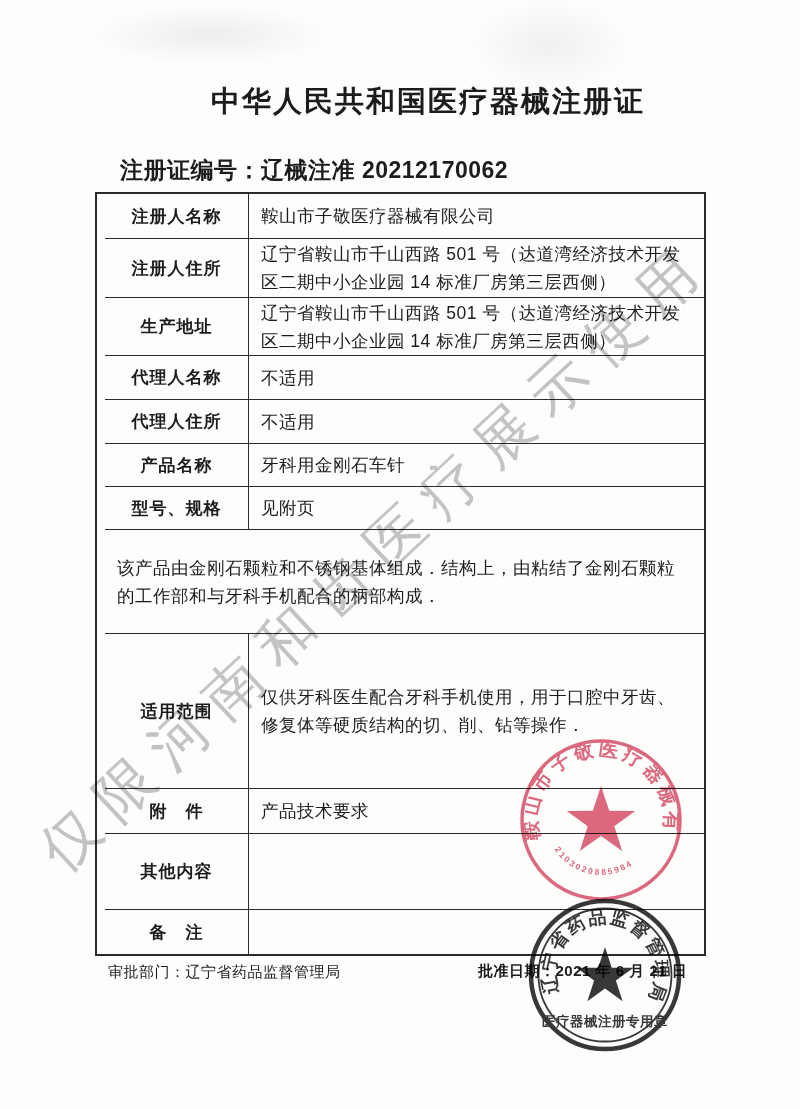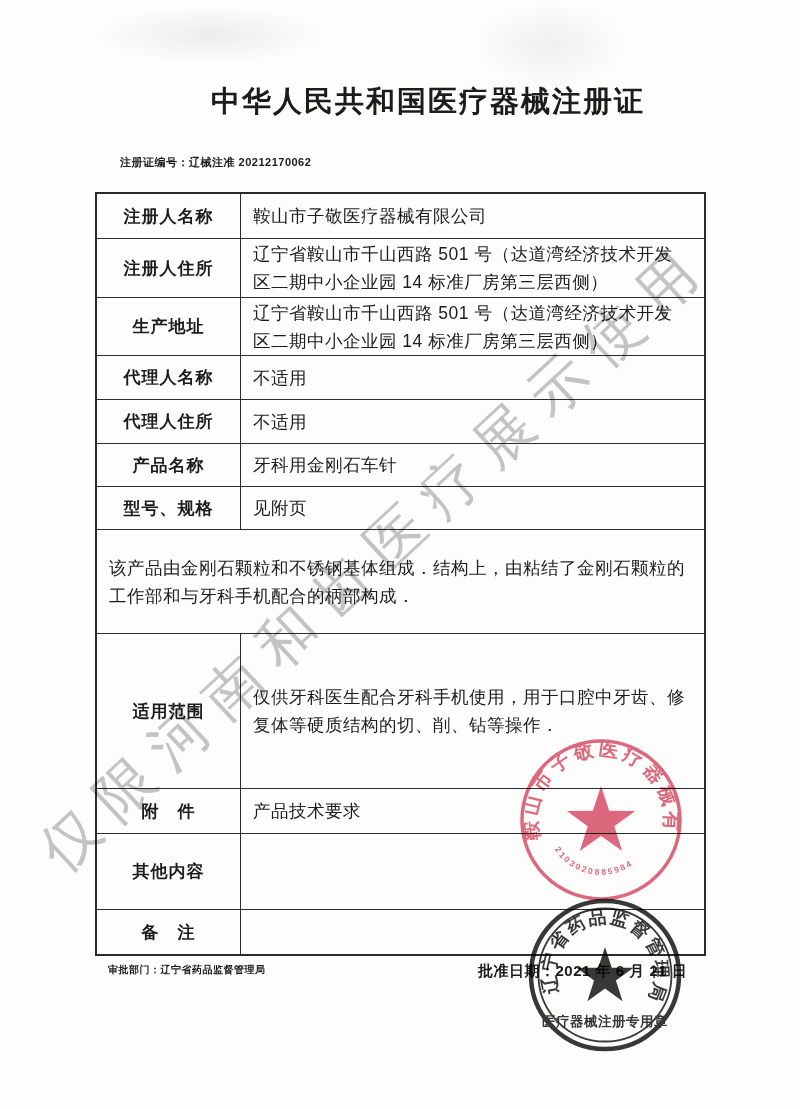--- a/index.html
+++ b/index.html
@@ -13,44 +13,44 @@
   .smudge.a{left:90px;top:5px;width:240px;height:60px;
     background:radial-gradient(ellipse at center,rgba(120,120,120,.12),rgba(120,120,120,0) 70%);}
   .smudge.b{left:470px;top:0;width:160px;height:90px;
     background:radial-gradient(ellipse at center,rgba(120,120,120,.10),rgba(120,120,120,0) 70%);}
 
   .title{
     position:absolute;top:82px;left:0;width:100%;text-align:center;
     font-size:29px;font-weight:bold;letter-spacing:2px;margin-left:28px;
   }
   .regno{
-    position:absolute;left:120px;top:155px;font-size:11px;font-weight:bold;letter-spacing:.5px;
+    position:absolute;left:120px;top:155px;font-size:23px;font-weight:bold;letter-spacing:.5px;
   }
 
   .cert-table{
     position:absolute;left:95px;top:192px;width:611px;
-    border:2px solid #2b2b2b;box-sizing:border-box;background:transparent;
+    border:2px solid #2b2b2b;box-sizing:border-box;background:transparent;padding-left:8px;
   }
   .row{display:flex;box-sizing:border-box;}
   .row:not(:last-child){border-bottom:1.8px solid #2b2b2b;}
   .cell-label{
     width:144px;flex:0 0 144px;display:flex;align-items:center;justify-content:center;
     border-right:1.8px solid #2b2b2b;box-sizing:border-box;
     font-size:17px;font-weight:600;letter-spacing:1px;text-align:center;
   }
   .cell-value{
     flex:1;display:flex;align-items:center;box-sizing:border-box;
     padding:4px 14px 4px 12px;font-size:17.5px;font-weight:500;
     line-height:28px;letter-spacing:.5px;
   }
   .r0{height:45px}.r1{height:59px}.r2{height:58px}.r3{height:44px}
   .r4{height:44px}.r5{height:43px}.r6{height:43px}.r7{height:104px}
   .r8{height:155px}.r9{height:45px}.r10{height:76px}.r11{height:44px}
 
-  .approval{position:absolute;left:108px;top:963px;font-size:10px;font-weight:bold;letter-spacing:.5px;}
+  .approval{position:absolute;left:108px;top:963px;font-size:15px;font-weight:normal;letter-spacing:.5px;}
   .dates{position:absolute;left:478px;top:956px;font-size:15px;font-weight:bold;line-height:29px;letter-spacing:.5px;}
 
   .watermark{
     position:absolute;left:-130px;top:512px;width:1010px;height:90px;
     display:flex;align-items:center;justify-content:center;
     font-size:58px;letter-spacing:16px;font-weight:500;white-space:nowrap;
     color:var(--wm-color,#8c8c8c);opacity:.5;
     transform:rotate(-43deg);transform-origin:center;
     mix-blend-mode:multiply;pointer-events:none;z-index:5;
   }

